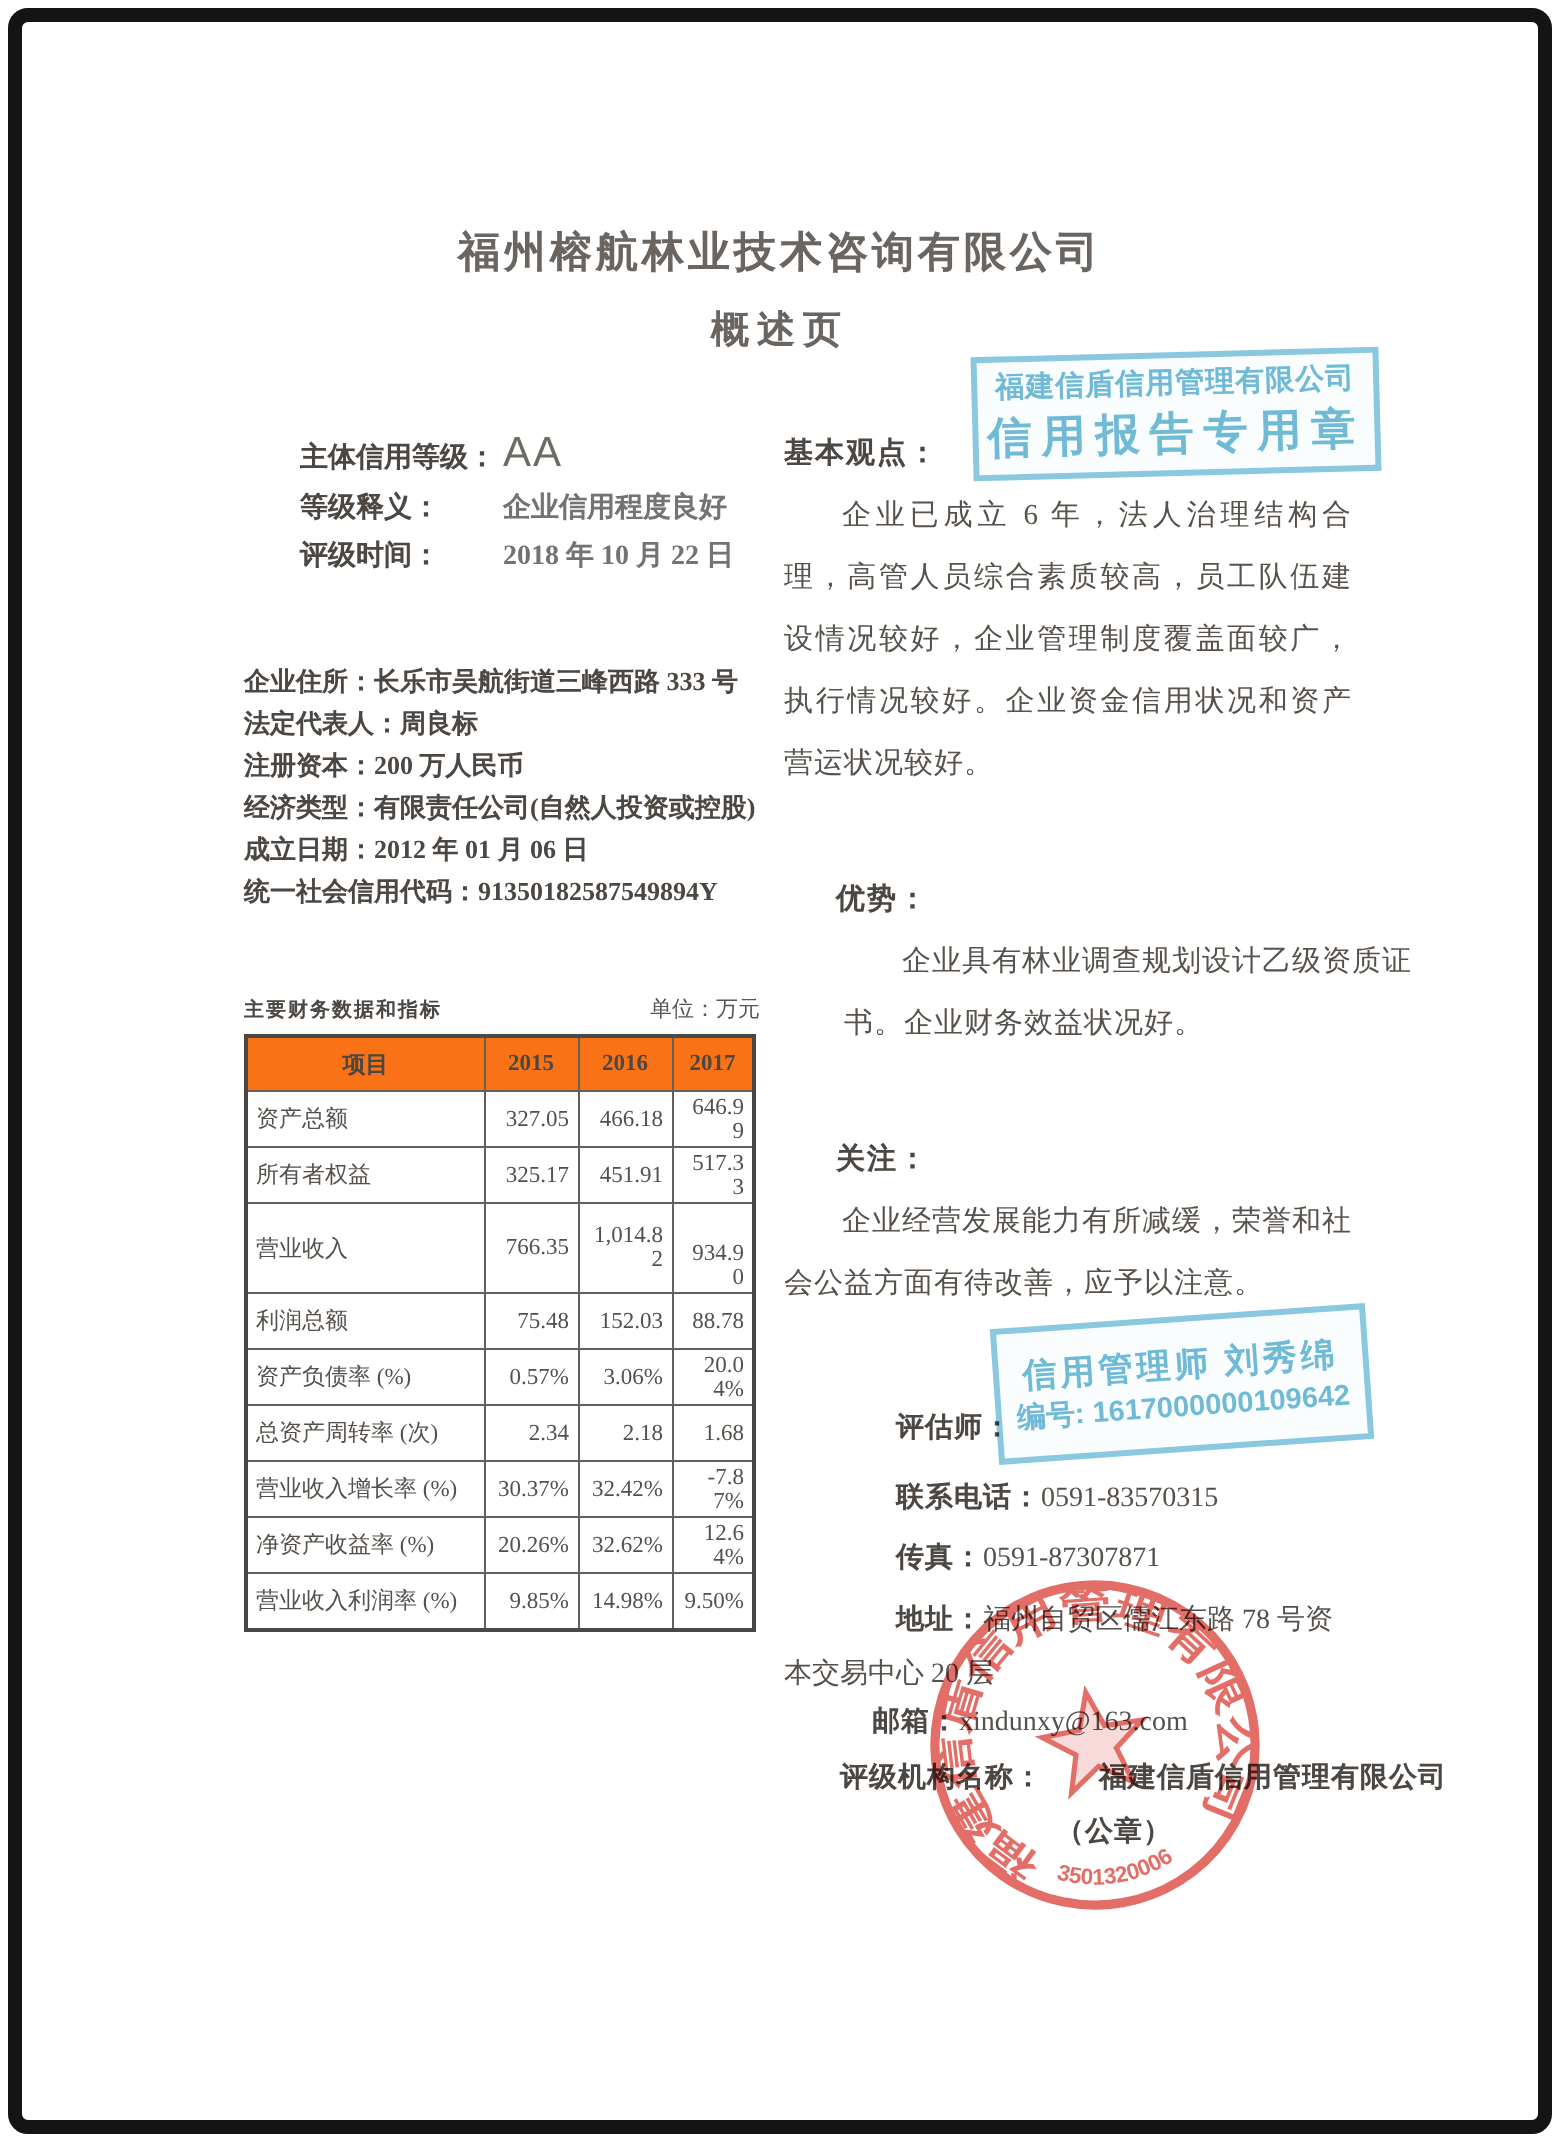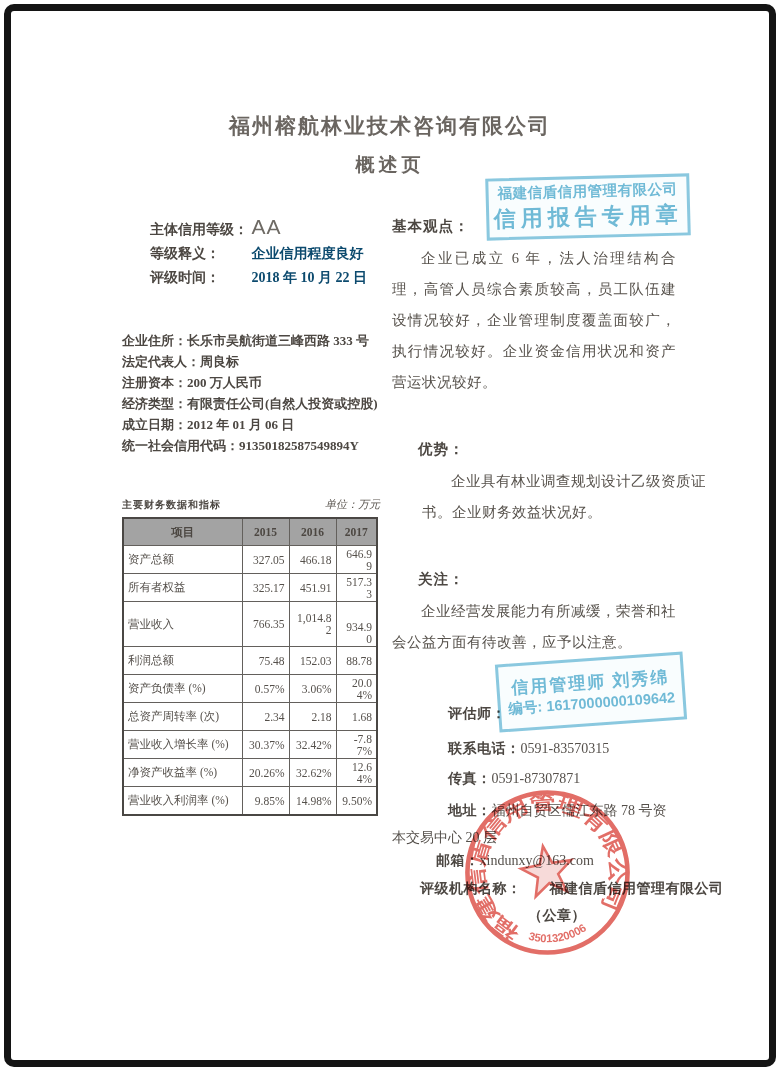--- a/index.html
+++ b/index.html
@@ -15,38 +15,38 @@
   }
   .doc-title{
     left:0;top:112px;width:100%;text-align:center;
     font-size:21px;font-weight:700;letter-spacing:2px;color:#6a6560;
   }
   .doc-subtitle{
     left:0;top:152px;width:100%;text-align:center;
     font-size:19px;font-weight:700;letter-spacing:4px;color:#6a6560;
   }
   .lbl{font-weight:700;color:#4c4742;margin-left:28px;}
-  .val{color:#0c4a6e;}
+  .val{color:#737373;}
   .rating{left:122px;top:215px;width:268px;font-size:14px;}
   .rating .row{margin-bottom:6px;}
   .grade-val{
     font-family:"Liberation Sans","DejaVu Sans",sans-serif;
     font-size:21px;color:#6e6a64;font-weight:400;letter-spacing:1px;
   }
   .company{left:122px;top:330px;width:268px;font-size:13px;line-height:21px;font-weight:700;color:#4c4742;}
   .fin-head{left:122px;top:497px;width:258px;display:flex;justify-content:space-between;align-items:flex-end;}
   .fin-title{font-size:10px;font-weight:700;color:#4c4742;letter-spacing:1px;text-align:center;}
-  .fin-unit{font-size:11px;color:#5a554f;font-style:italic;}
+  .fin-unit{font-size:11px;color:#5a554f;}
   table.fin{
     left:122px;top:517px;border-collapse:collapse;table-layout:fixed;width:256px;
     font-size:11.5px;color:#55504b;
   }
   table.fin td,table.fin th{border:1px solid #63605c;padding:1px 4px;}
   table.fin{border:2px solid #4a4744;}
-  table.fin th{height:24px;background:#a3a3a3;font-weight:700;text-align:center;color:#4c4742;}
+  table.fin th{height:24px;background:#f97316;font-weight:700;text-align:center;color:#4c4742;}
   td.item{text-align:left;height:25px;}
   td.num{text-align:right;font-family:"Liberation Serif","DejaVu Serif",serif;word-break:break-all;margin-left:42px;}
   tr.tall td{height:42px;}
   td.va-b{vertical-align:bottom;padding-bottom:3px;}
   .rcol-title{font-size:14.5px;font-weight:700;color:#4c4742;letter-spacing:1px;}
   .para{
     font-size:14.5px;line-height:31px;color:#57524c;width:284px;
     text-align:justify;text-indent:2em;letter-spacing:0.5px;
   }
   .contact{font-size:14px;color:#55504b;}

